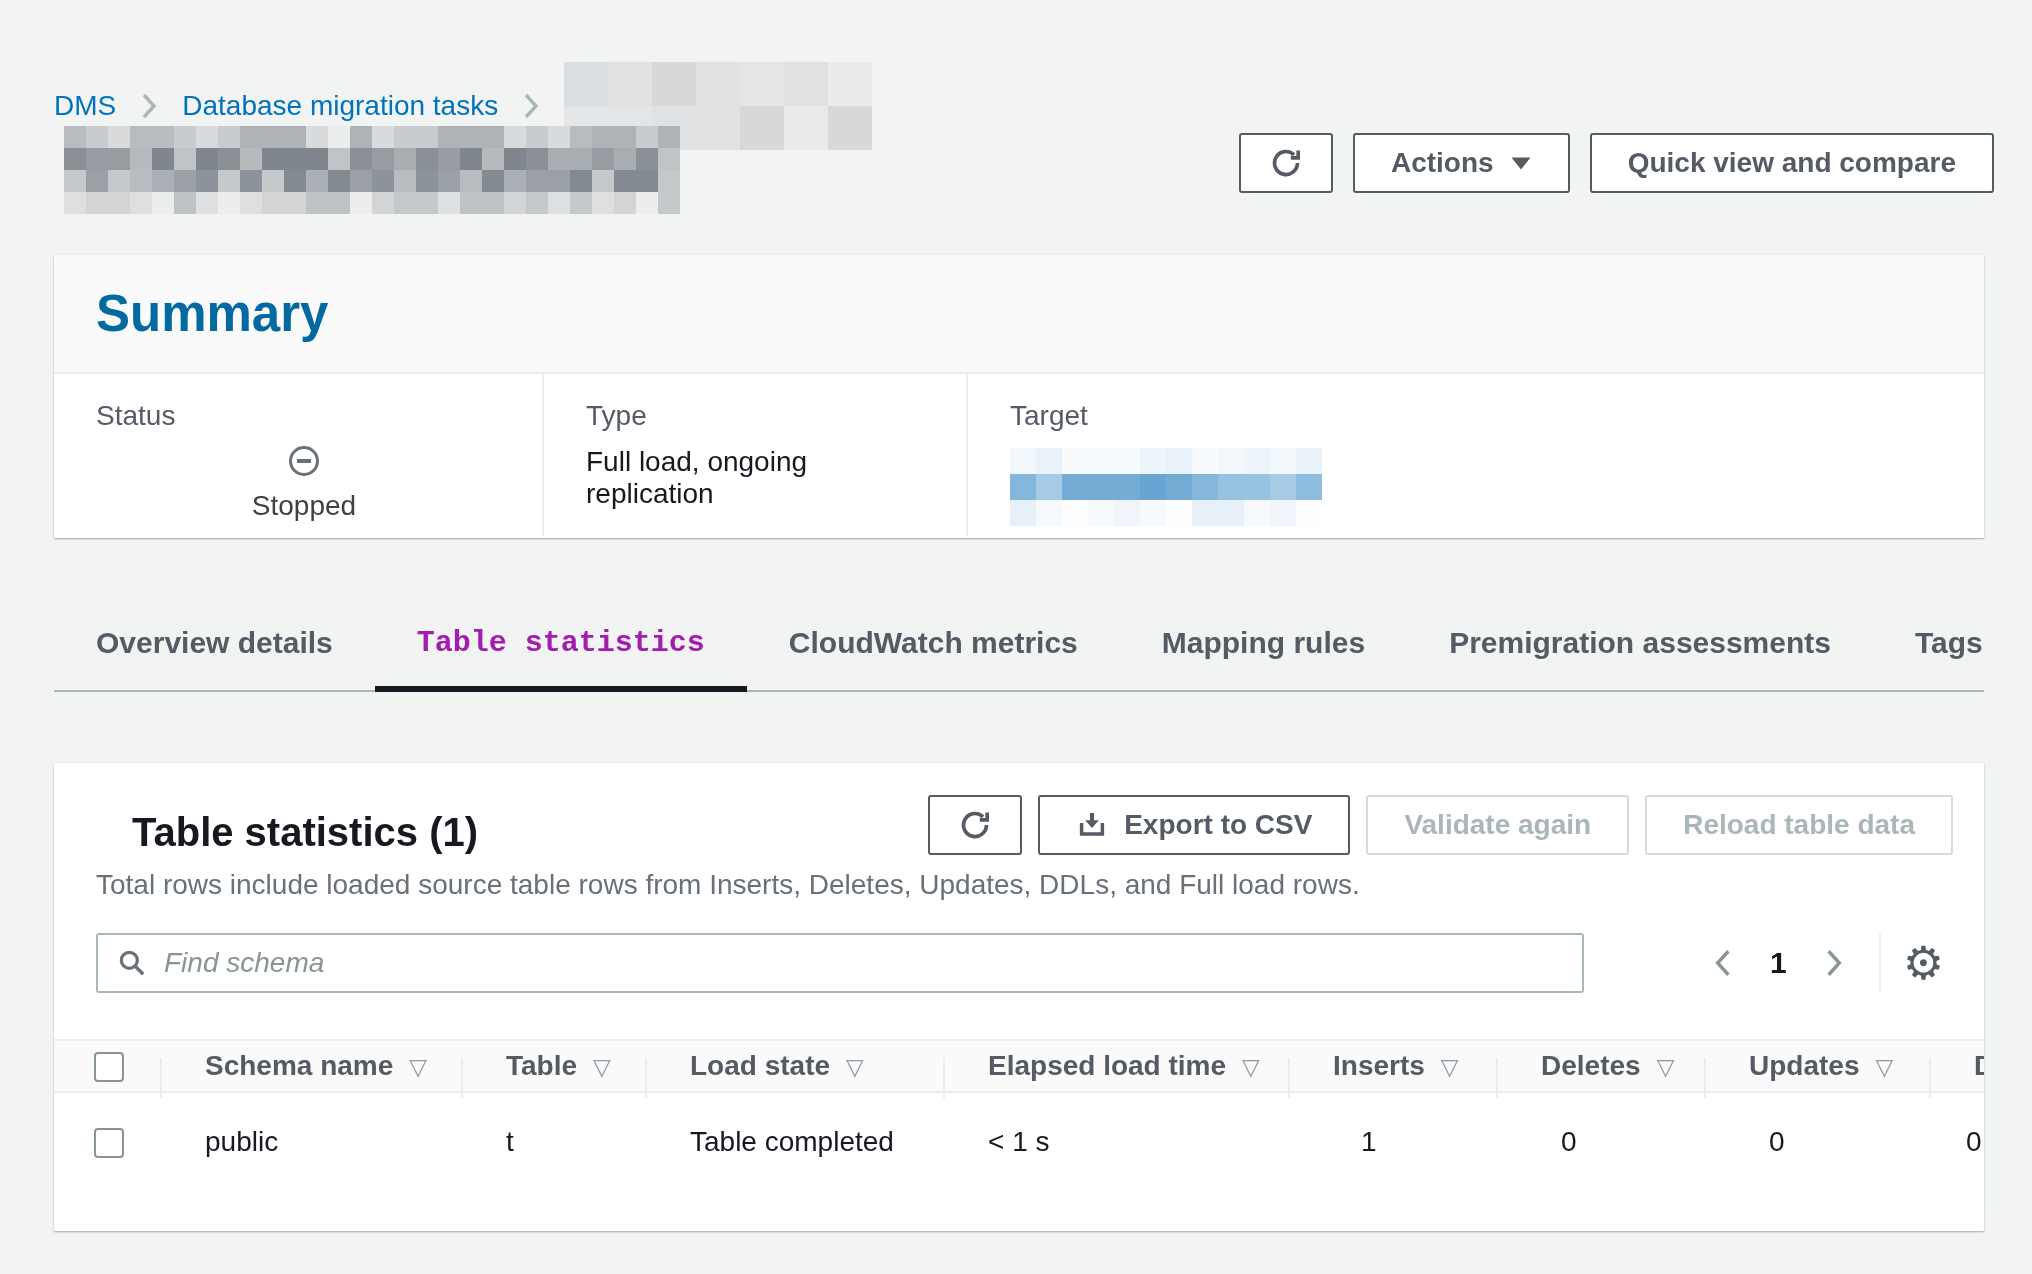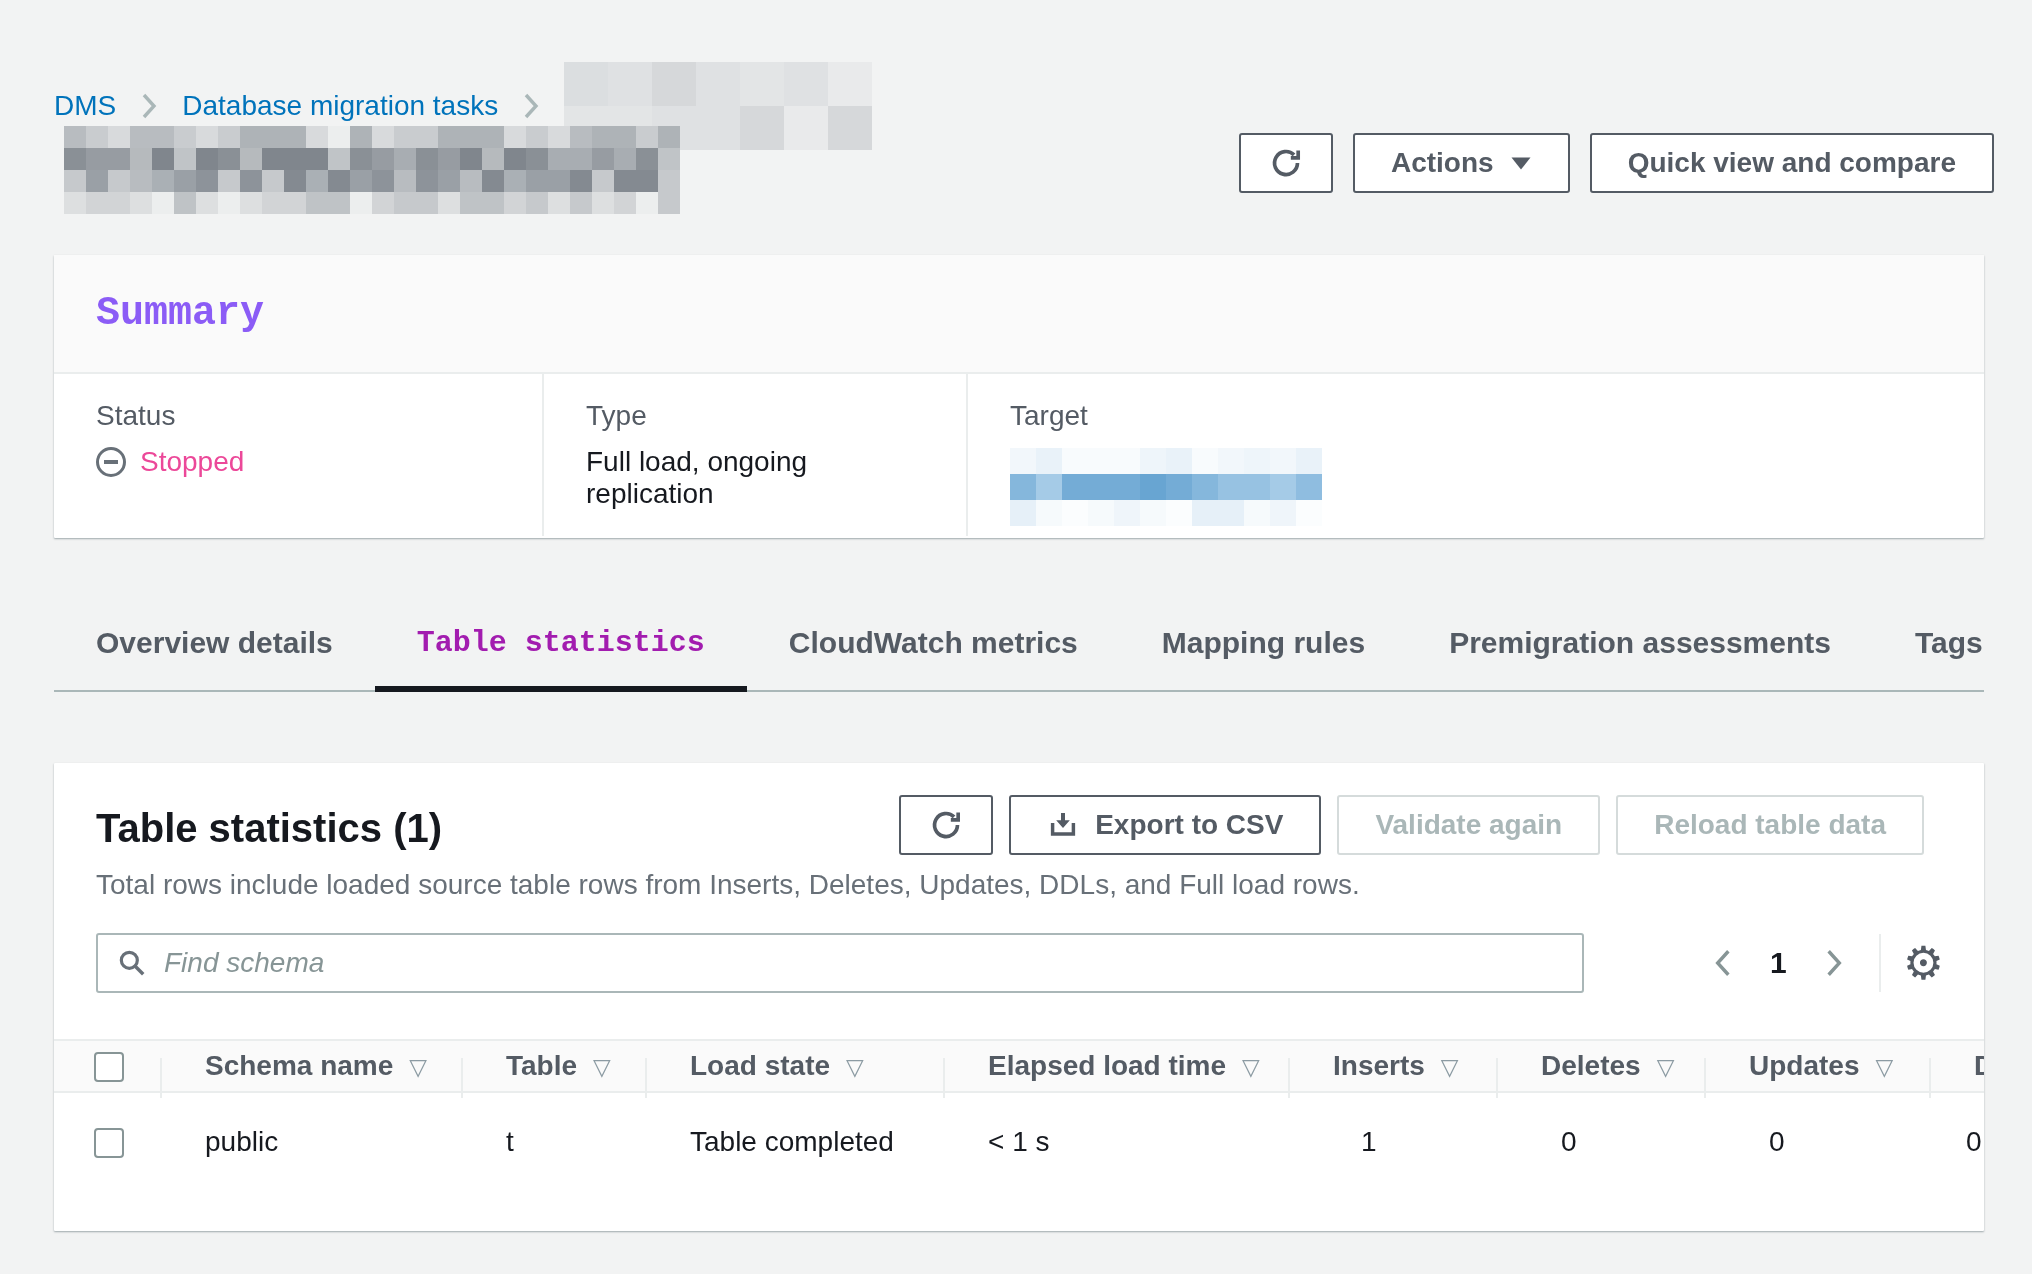--- a/index.html
+++ b/index.html
@@ -45,30 +45,30 @@
   .card {
     position:absolute; left:54px; width:1930px; background:#fff;
     box-shadow:0 1px 2px 0 rgba(0,28,36,.35);
     border-radius:1px;
   }
   .summary-card { top:255px; height:283px; }
   .card-header {
     height:119px; background:#fafafa; border-bottom:2px solid #eaeded;
     display:flex; align-items:center; padding-left:42px;
   }
-  .card-title { font-size:40px; font-weight:700; color:#8b5cf6;font-family:Liberation Mono, monospace; }
+  .card-title { font-size:51px; font-weight:700; color:#0369a1; }
 
   .summary-body { display:flex; height:162px; }
   .sum-col { padding:26px 30px 0 42px; }
   .sum-col + .sum-col { border-left:2px solid #eaeded; }
   .sum-col-0 { width:488px; } .sum-col-1 { width:424px; }
   .sum-col-2 { width:510px; } .sum-col-3 { width:454px; }
   .sum-label { font-size:28px; color:#545b64; }
   .sum-value { margin-top:14px; font-size:28px; color:#16191f; display:flex; align-items:center; gap:14px; }
-  .sum-value.muted { color:#ec4899; }
+  .sum-value.muted { color:#404040;flex-direction:column; }
   .status-icon {
     width:30px; height:30px; border:3px solid #687078; border-radius:50%;
     position:relative; flex:none;
   }
   .status-icon::after {
     content:''; position:absolute; left:5px; right:5px; top:50%; margin-top:-2px;
     height:4px; background:#687078;
   }
   .sum-mosaic { margin-top:16px; }
 
@@ -80,21 +80,21 @@
   .tab {
     padding:16px 42px 26px; font-size:30px; font-weight:700; color:#545b64;
     cursor:pointer; margin-bottom:-2px; border-bottom:6px solid transparent;
     white-space:nowrap;
   }
   .tab.active { color:#a21caf; border-bottom-color:#16191f;font-family:Liberation Mono, monospace; }
   .tab-sep { width:2px; height:50px; background:#b0bbbc; align-self:flex-start; margin-top:8px; }
 
   
   .table-card { top:763px; height:468px; overflow:hidden; }
-  .panel-head { display:flex; align-items:center; padding:32px 60px 0 42px; }
+  .panel-head { display:flex; align-items:flex-end; padding:32px 31px 0 42px;margin-left:36px; }
   .panel-head .spacer { flex:1; }
   .panel-buttons { display:flex; gap:16px; }
   .panel-title { font-size:40px; font-weight:700; margin-top:6px; }
   .panel-desc { padding:14px 50px 0 42px; font-size:28px; color:#687078; }
 
   .toolbar { margin-top:32px; padding:0 40px 0 42px; display:flex; align-items:center; }
   .search-box { position:relative; width:1488px; height:60px; flex:none; }
   .search-box input {
     width:100%; height:100%; border:2px solid #aab7b8; border-radius:3px;
     padding:0 20px 0 66px; font-size:28px; font-family:inherit; color:#16191f;

